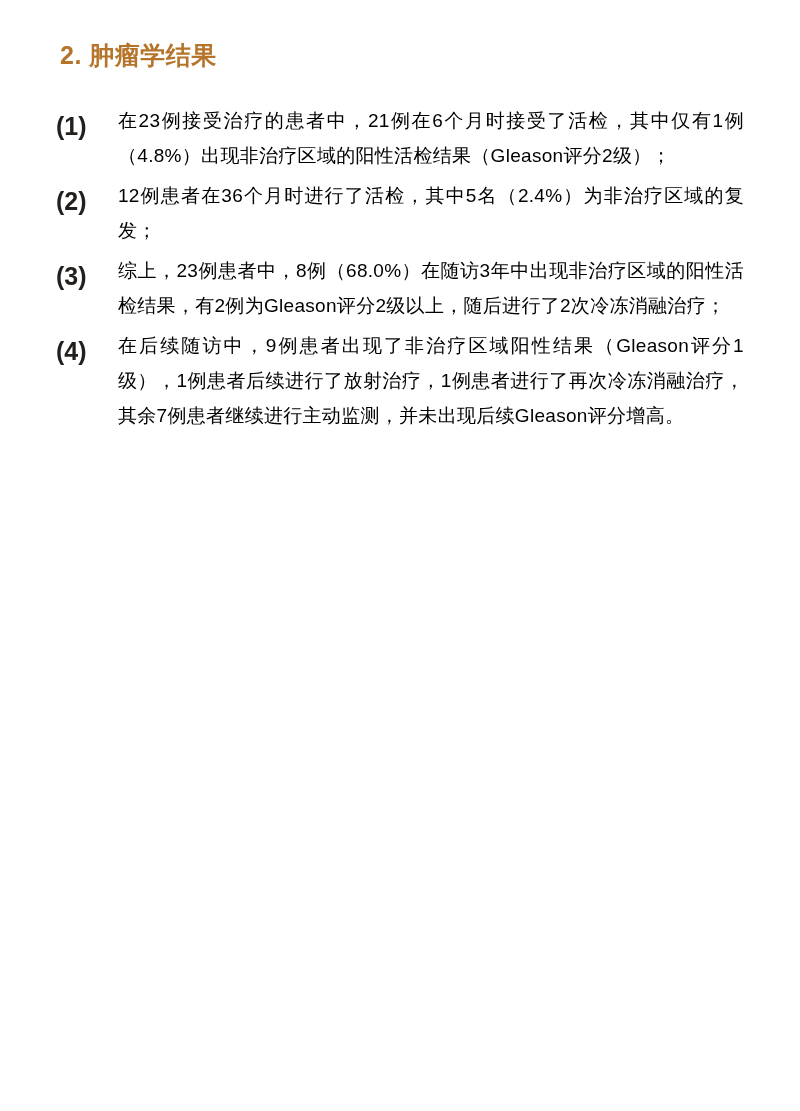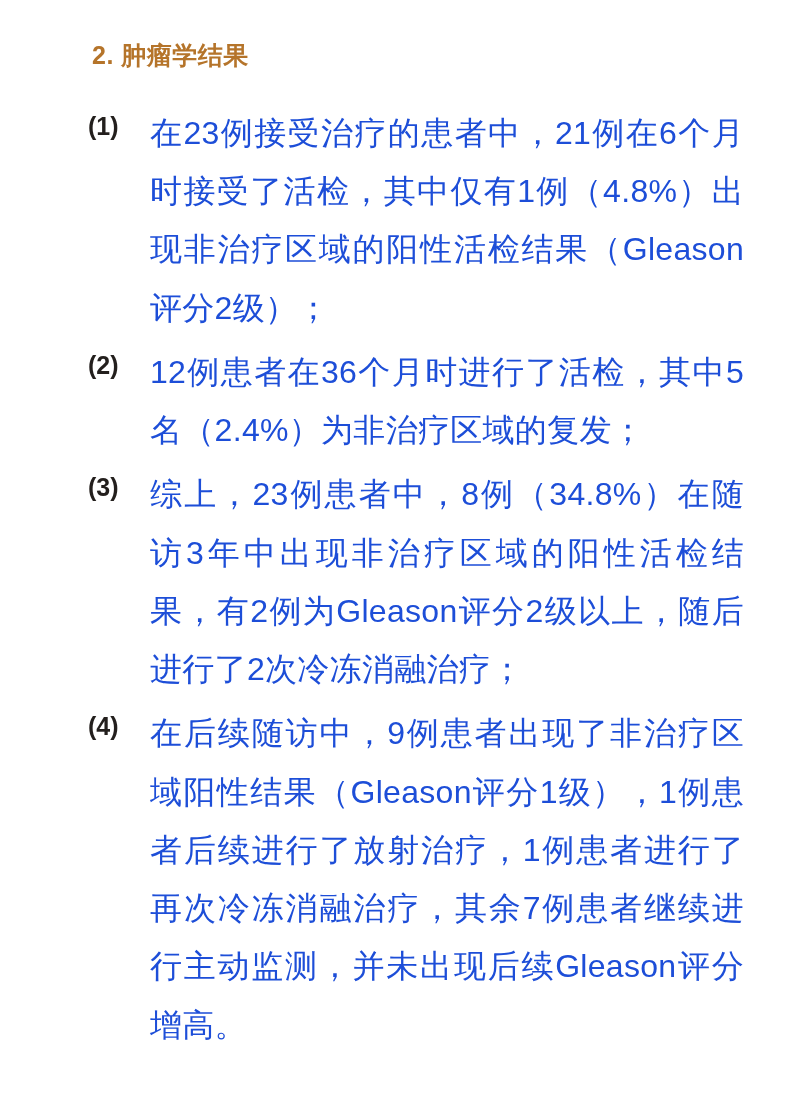--- a/index.html
+++ b/index.html
@@ -11,21 +11,21 @@
     width: 800px;
     height: 1111px;
     font-family: "Liberation Sans", sans-serif;
     color: #231f1d;
     overflow: hidden;
   }
   .page {
     box-sizing: border-box;
     width: 800px;
     height: 1111px;
-    padding: 40px 56px 0 88px;
+    padding: 40px 56px 0 56px;
     background: #ffffff;
   }
   .section-title {
     font-size: 25px;
     font-weight: bold;
     color: #b5742a;
     letter-spacing: 0.5px;
     margin: 0 0 34px 4px;
     line-height: 1.2;
   }
@@ -43,26 +43,26 @@
     flex: 0 0 auto;
     width: 62px;
     font-size: 25px;
     font-weight: bold;
     line-height: 1.82;
     color: #231f1d;
     letter-spacing: 0px;
   }
   .body-text {
     flex: 1 1 auto;
-    font-size: 32px;
+    font-size: 19px;
     line-height: 1.82;
     text-align: justify;
     text-justify: inter-ideograph;
     letter-spacing: 0.3px;
-    color: #1d4ed8;
+    color: #000000;
   }
   
   .item:last-child { margin-bottom: 0; }
 </style>
 </head>
 <body>
 
 <div class="page">
 
   <h2 class="section-title">2. 肿瘤学结果</h2>
@@ -74,21 +74,21 @@
       <span class="body-text">在23例接受治疗的患者中，21例在6个月时接受了活检，其中仅有1例（4.8%）出现非治疗区域的阳性活检结果（Gleason评分2级）；</span>
     </li>
 
     <li class="item">
       <span class="marker">(2)</span>
       <span class="body-text">12例患者在36个月时进行了活检，其中5名（2.4%）为非治疗区域的复发；</span>
     </li>
 
     <li class="item">
       <span class="marker">(3)</span>
-      <span class="body-text">综上，23例患者中，8例（34.8%）在随访3年中出现非治疗区域的阳性活检结果，有2例为Gleason评分2级以上，随后进行了2次冷冻消融治疗；</span>
+      <span class="body-text">综上，23例患者中，8例（68.0%）在随访3年中出现非治疗区域的阳性活检结果，有2例为Gleason评分2级以上，随后进行了2次冷冻消融治疗；</span>
     </li>
 
     <li class="item">
       <span class="marker">(4)</span>
       <span class="body-text">在后续随访中，9例患者出现了非治疗区域阳性结果（Gleason评分1级），1例患者后续进行了放射治疗，1例患者进行了再次冷冻消融治疗，其余7例患者继续进行主动监测，并未出现后续Gleason评分增高。</span>
     </li>
 
   </ul>
 </div>
 

